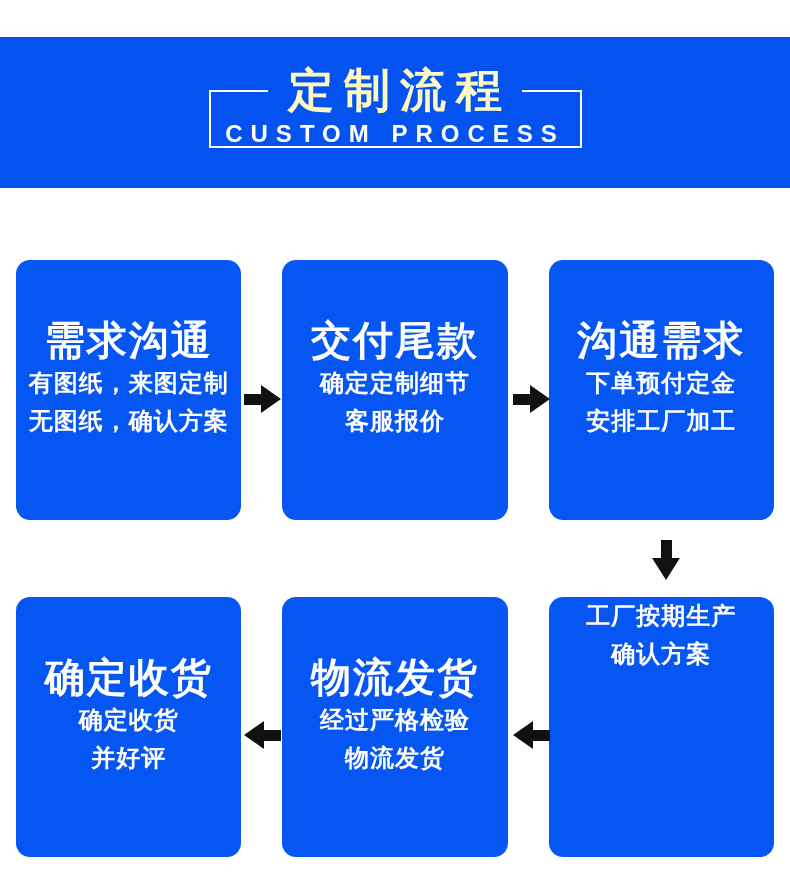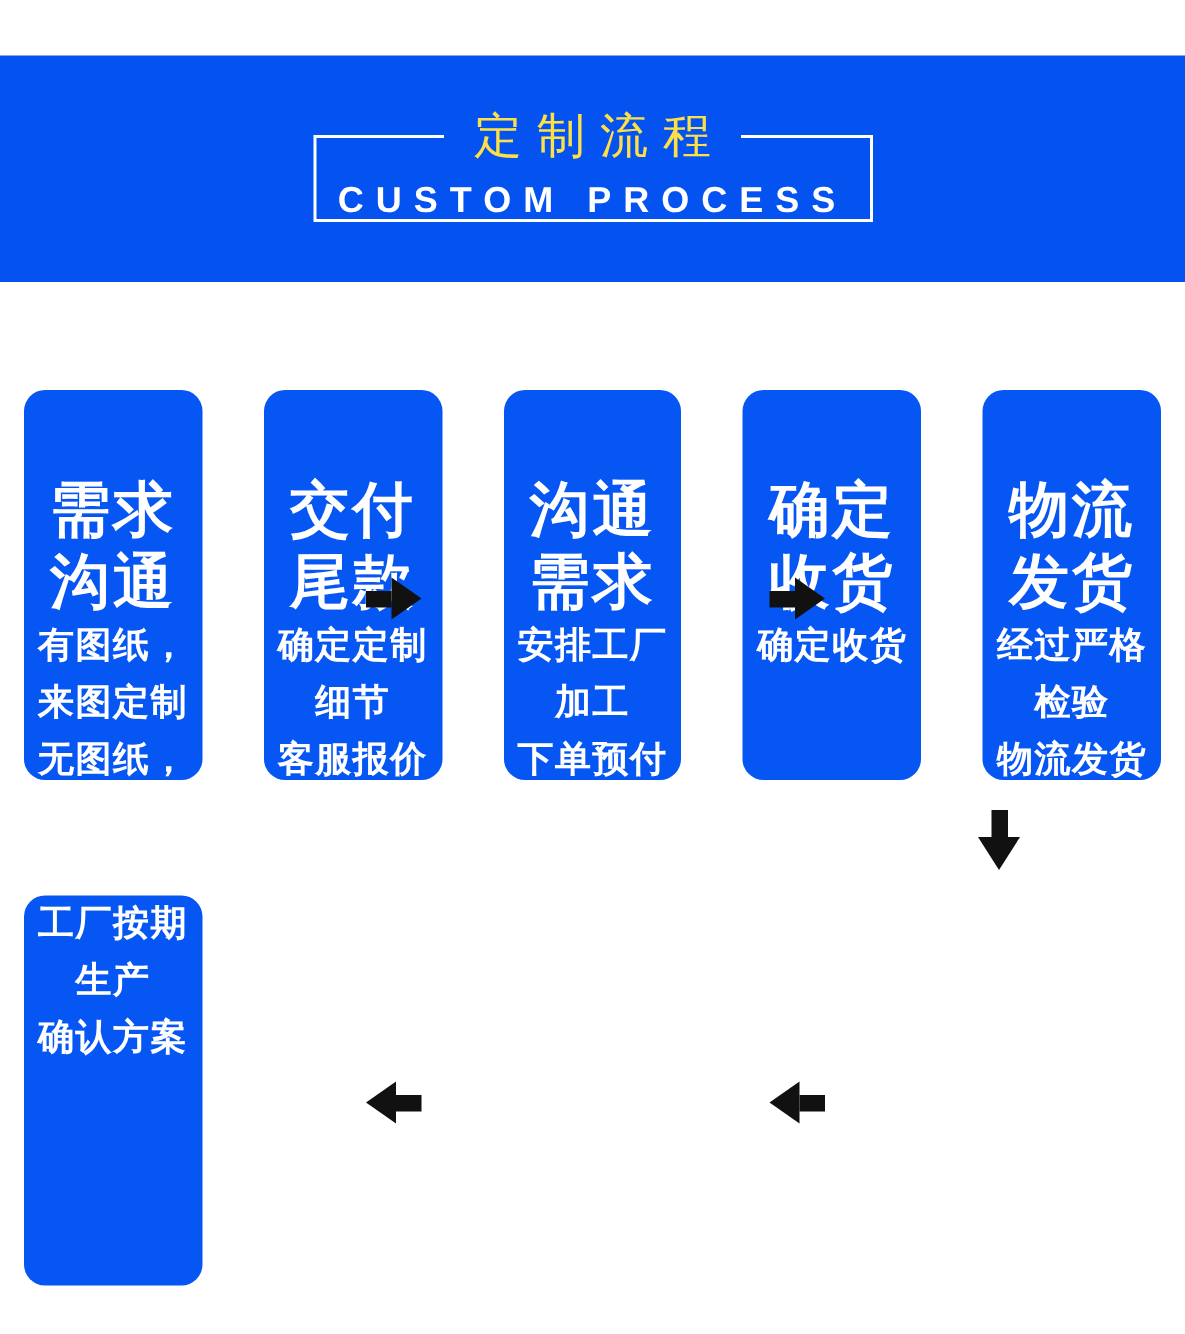--- a/index.html
+++ b/index.html
@@ -31,23 +31,23 @@
     margin: 53px auto 0;
     border: 2px solid #ffffff;
     box-sizing: border-box;
   }
   .header-title {
     position: absolute;
     top: -25px;
     left: 50%;
     transform: translateX(-50%);
     background: var(--banner-blue, #0453f0);
-    color: #fde047;
-    font-size: 32px;
-    font-weight: normal;
+    color: #fef9c3;
+    font-size: 46px;
+    font-weight: bold;
     line-height: 46px;
     letter-spacing: 10px;
     padding: 0 10px 0 20px;
     white-space: nowrap;
   }
   .header-subtitle {
     position: absolute;
     left: 0; right: 0;
     top: 28px;
     text-align: center;
@@ -58,21 +58,21 @@
     white-space: nowrap;
   }
 
   
   .flow {
     position: absolute;
     left: 16px;
     top: 260px;
     width: 758px;
     display: grid;
-    grid-template-columns: 1fr 1fr 1fr 1fr 1fr;
+    grid-template-columns: 1fr 1fr 1fr;
     column-gap: 41px;
     row-gap: 77px;
   }
   .card {
     height: 260px;
     background: var(--card-blue, #0656f3);
     border-radius: 14px;
     color: #ffffff;
     text-align: center;
     box-sizing: border-box;
@@ -146,29 +146,30 @@
       <div class="card-title">交付尾款</div>
       <div class="card-body">
         <div>确定定制细节</div>
         <div>客服报价</div>
       </div>
     </div>
 
     <div class="card">
       <div class="card-title">沟通需求</div>
       <div class="card-body">
+        <div>下单预付定金</div>
         <div>安排工厂加工</div>
-        <div>下单预付定金</div>
       </div>
     </div>
 
     <div class="card">
       <div class="card-title">确定收货</div>
       <div class="card-body">
         <div>确定收货</div>
+        <div>并好评</div>
       </div>
     </div>
 
     <div class="card">
       <div class="card-title">物流发货</div>
       <div class="card-body">
         <div>经过严格检验</div>
         <div>物流发货</div>
       </div>
     </div>

